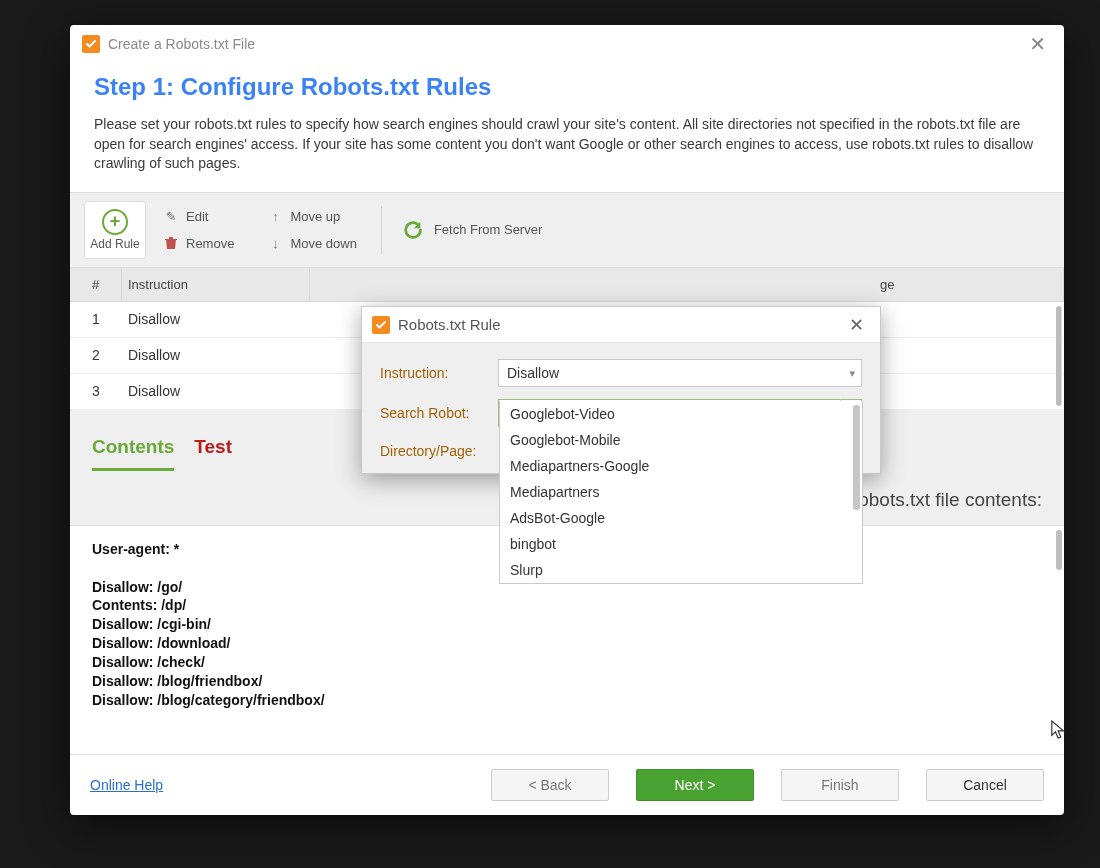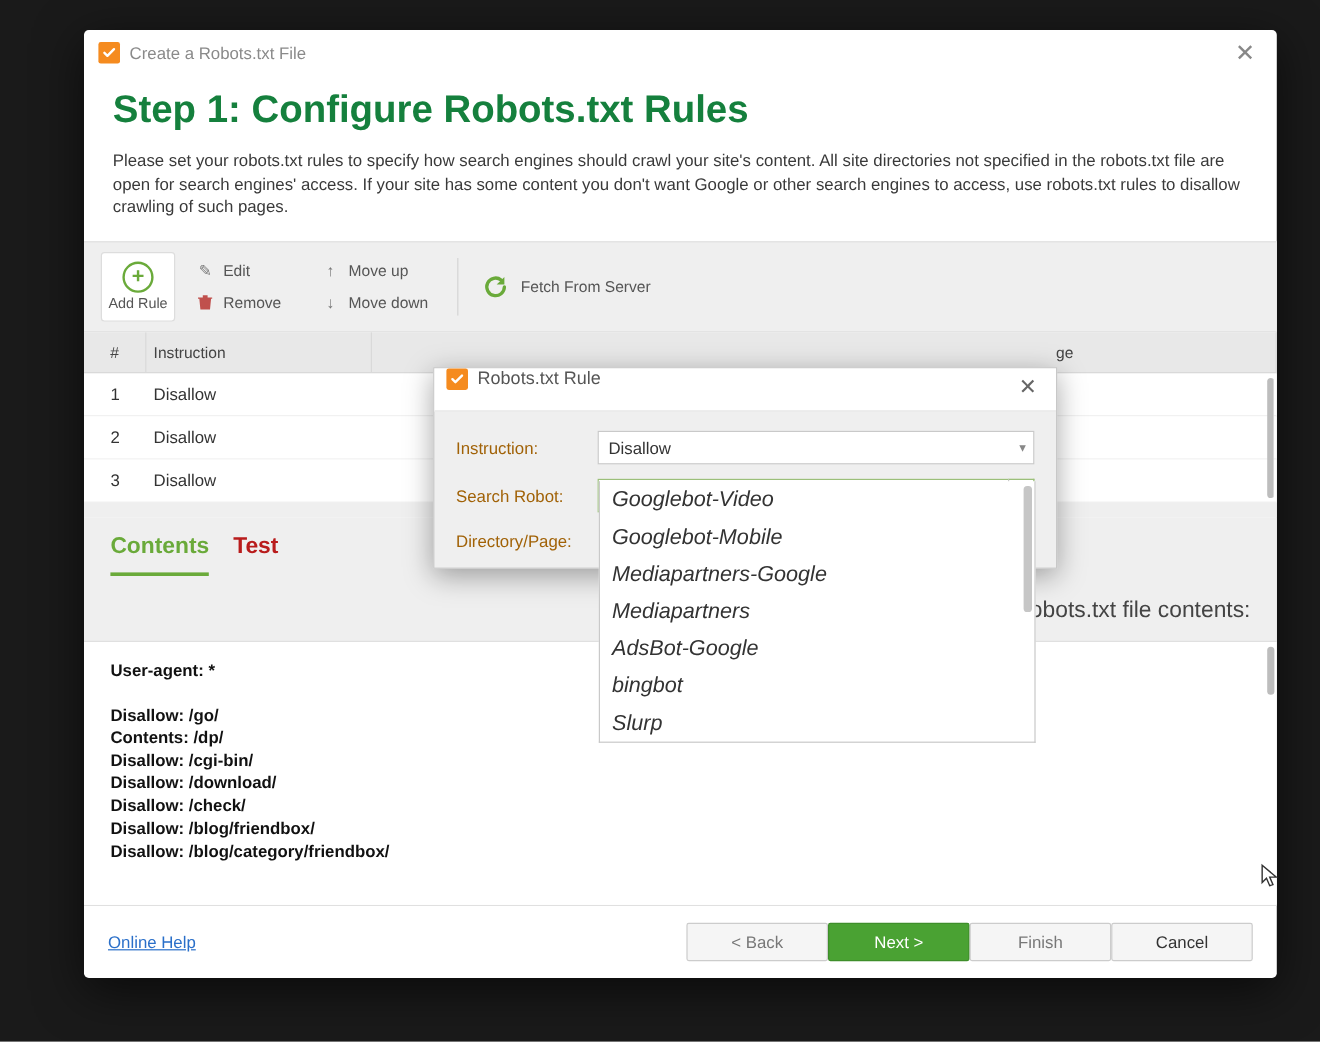--- a/index.html
+++ b/index.html
@@ -18,21 +18,21 @@
   .app-icon {
     width: 18px; height: 18px; background: #f58b1f; border-radius: 2px;
     display: flex; align-items: center; justify-content: center; margin-right: 8px;
   }
   .app-icon svg { width: 12px; height: 12px; }
   .title-text { color: #8a8a8a; font-size: 14px; }
   .win-close { margin-left: auto; font-size: 20px; color: #888; cursor: pointer; padding: 4px 6px; }
 
   
   .header-section { padding: 10px 24px 18px; }
-  .step-title { color: #15803d; font-size: 32px; font-weight: 600; margin-bottom: 14px; }
+  .step-title { color: #3b82f6; font-size: 24px; font-weight: 600; margin-bottom: 14px; }
   .step-desc { color: #3a3a3a; font-size: 14px; line-height: 1.4; }
 
   
   .toolbar {
     background: #efefef; border-top: 1px solid #e0e0e0; border-bottom: 1px solid #e0e0e0;
     display: flex; align-items: center; padding: 8px 14px; gap: 8px;
   }
   .tb-add {
     background: #fff; border: 1px solid #ddd; border-radius: 3px;
     display: flex; flex-direction: column; align-items: center; justify-content: center;
@@ -96,21 +96,21 @@
   }
   .code-area .line { font-weight: 700; white-space: nowrap; }
 
   .scroll-stub {
     position: absolute; right: 2px; width: 6px; background: #bdbdbd; border-radius: 3px;
   }
 
   
   .footer {
     border-top: 1px solid #e0e0e0; padding: 14px 20px; display: flex; align-items: center;
-    gap: 0;
+    gap: 27px;
   }
   .help-link { color: #2a6fc9; text-decoration: underline; font-size: 14px; cursor: pointer; }
   .footer .spacer { flex: 1; }
   .btn {
     min-width: 118px; height: 32px; border: 1px solid #ccc; background: #f5f5f5;
     color: #777; font-size: 14px; cursor: pointer; border-radius: 2px;
   }
   .btn.primary { background: #4aa233; border-color: #3e8e2a; color: #fff; }
   .btn.cancel { color: #333; }
 
@@ -119,21 +119,21 @@
     position: absolute; left: 980px; top: 694px; width: 18px; height: 22px; pointer-events: none;
     color: #333;
   }
 
   
   .popup {
     position: absolute; left: 291px; top: 281px; width: 520px;
     background: #efefef; border: 1px solid #c8c8c8; box-shadow: 0 6px 22px rgba(0,0,0,.35);
   }
   .popup-title {
-    display: flex; align-items: flex-start; height: 36px; padding: 0 10px;
+    display: flex; align-items: center; height: 36px; padding: 0 10px;
     background: #fff; border-bottom: 1px solid #e2e2e2;
   }
   .popup-title .title-text { color: #555; font-size: 15px; }
   .popup-title .win-close { font-size: 18px; color: #666; }
   .popup-body { padding: 16px 18px 14px; display: grid; grid-template-columns: 110px 1fr; row-gap: 12px; column-gap: 8px; align-items: center; }
   .plabel { font-size: 14px; color: #a16207; }
   .pfield {
     height: 28px; background: #fff; border: 1px solid #c9c9c9; display: flex; align-items: center;
     padding: 0 8px; font-size: 14px; color: #333; position: relative;
   }
@@ -148,21 +148,21 @@
     display: flex; align-items: center; justify-content: center; color: #888; font-size: 11px;
     background: #fff;
   }
 
   
   .dropdown {
     position: absolute; left: 137px; top: 94px; width: 364px;
     background: #fff; border: 1px solid #c9c9c9; border-top: none;
   }
   .dropdown .opt {
-    padding: 5px 10px; font-size: 18px; color: #333; cursor: pointer; font-style: italic;
+    padding: 5px 10px; font-size: 14px; color: #333; cursor: pointer;
   }
   .dropdown .scroll {
     position: absolute; right: 2px; top: 4px; width: 7px; height: 105px;
     background: #c6c6c6; border-radius: 3px;
   }
 
 </style>
 </head>
 <body>
 

